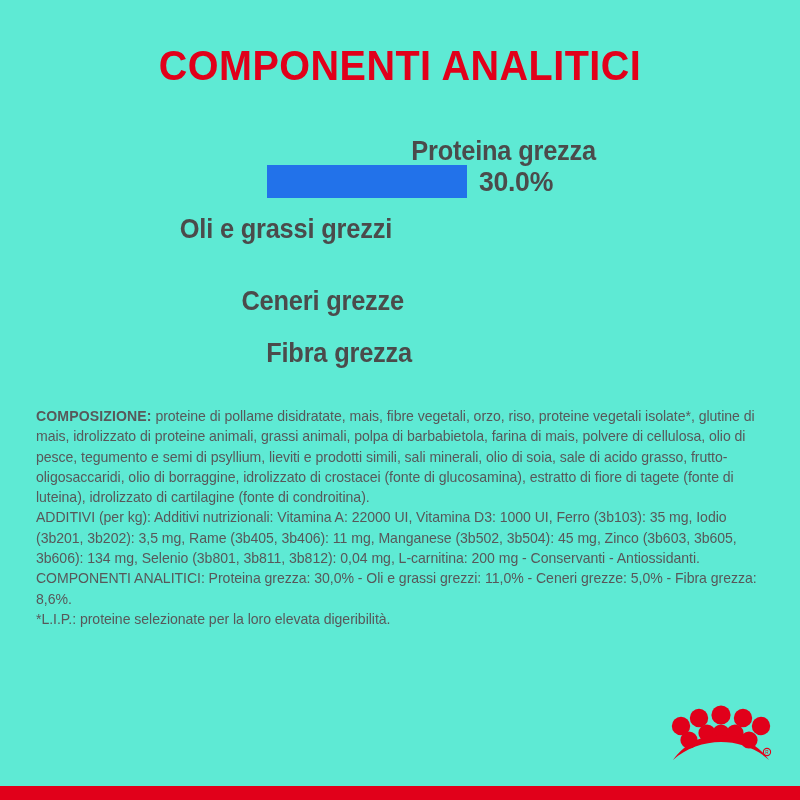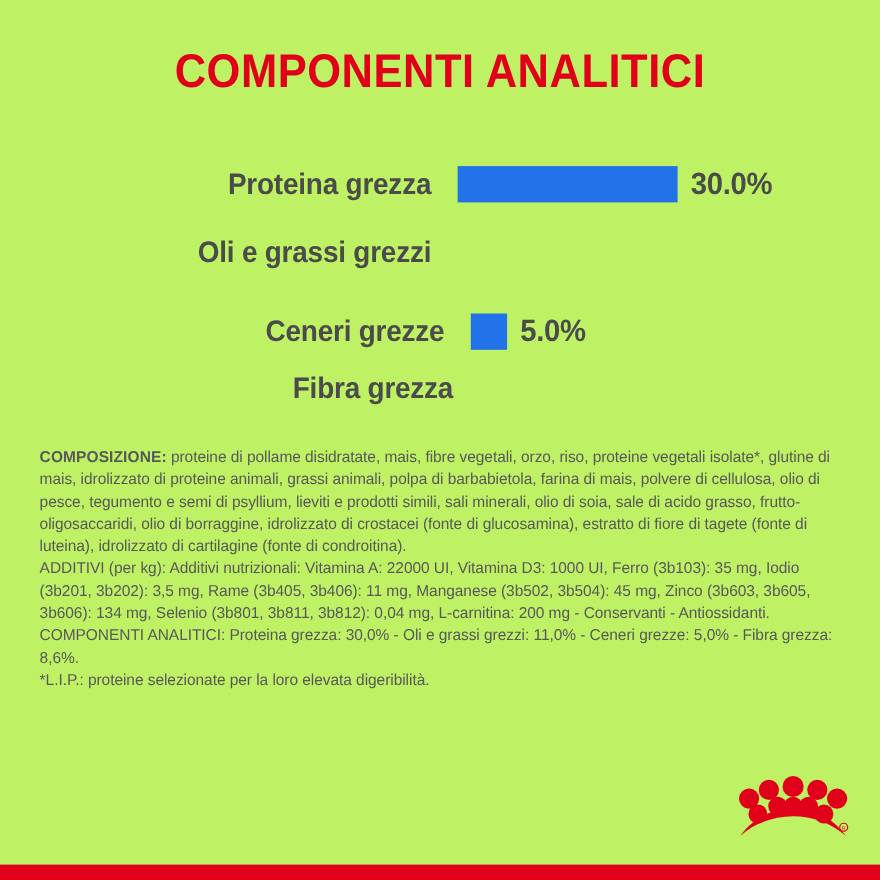--- a/index.html
+++ b/index.html
@@ -14,21 +14,21 @@
     overflow: hidden;
     font-family: "Liberation Sans", sans-serif;
     position: relative;
   }
 
   #page {
     position: absolute;
     left: 0; top: 0;
     width: 800px;
     height: 800px;
-    background: #bef264;
+    background: #5eead4;
     text-decoration: underline;
   }
 
   
   .title {
     position: absolute;
     left: 0;
     top: 44px;
     width: 800px;
     text-align: center;
@@ -142,38 +142,34 @@
 </style>
 </head>
 <body>
 
 <div id="page">
 
   <div class="title">COMPONENTI ANALITICI</div>
 
   <div class="chart">
 
-    <div class="row" style="top:0px;">
+    <div class="row" style="top:0px;flex-direction:column;">
       <div class="row-label">Proteina grezza</div>
       <div class="bar-wrap">
         <div class="bar" style="width:200px;"></div>
         <div class="bar-value">30.0%</div>
       </div>
     </div>
 
     <div class="row" style="top:62px;justify-content:space-between;">
       <div class="row-label">Oli e grassi grezzi</div>
     </div>
 
     <div class="row" style="top:134px;padding-left:12px;">
       <div class="row-label">Ceneri grezze</div>
-      <div class="bar-wrap">
-        <div class="bar" style="width:33px;"></div>
-        <div class="bar-value">5.0%</div>
-      </div>
     </div>
 
     <div class="row" style="top:186px;padding-left:20px;">
       <div class="row-label">Fibra grezza</div>
     </div>
 
   </div>
 
   <div class="comp">
     <p><b>COMPOSIZIONE:</b><span> proteine di pollame disidratate, mais, fibre vegetali, orzo, riso, proteine vegetali isolate*, glutine di mais, idrolizzato di proteine animali, grassi animali, polpa di barbabietola, farina di mais, polvere di cellulosa, olio di pesce, tegumento e semi di psyllium, lieviti e prodotti simili, sali minerali, olio di soia, sale di acido grasso, frutto-oligosaccaridi, olio di borraggine, idrolizzato di crostacei (fonte di glucosamina), estratto di fiore di tagete (fonte di luteina), idrolizzato di cartilagine (fonte di condroitina).</span></p>

